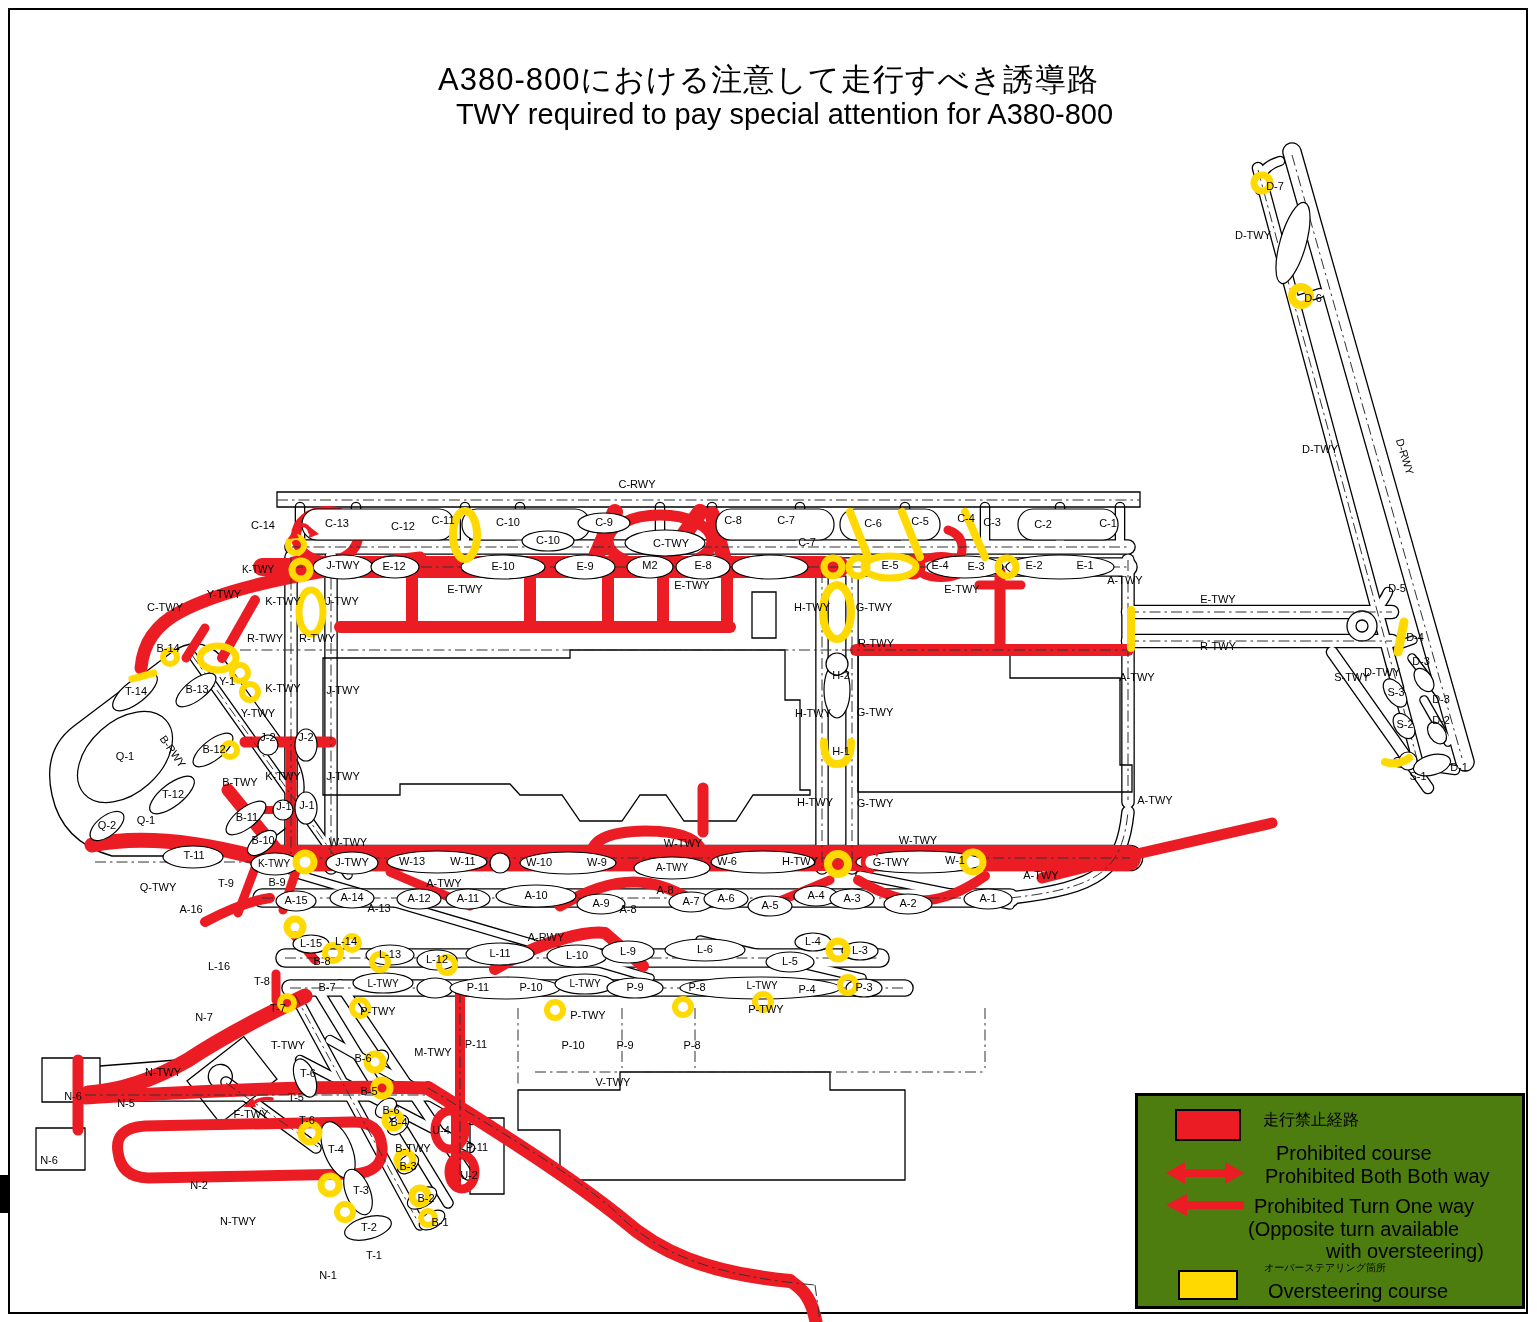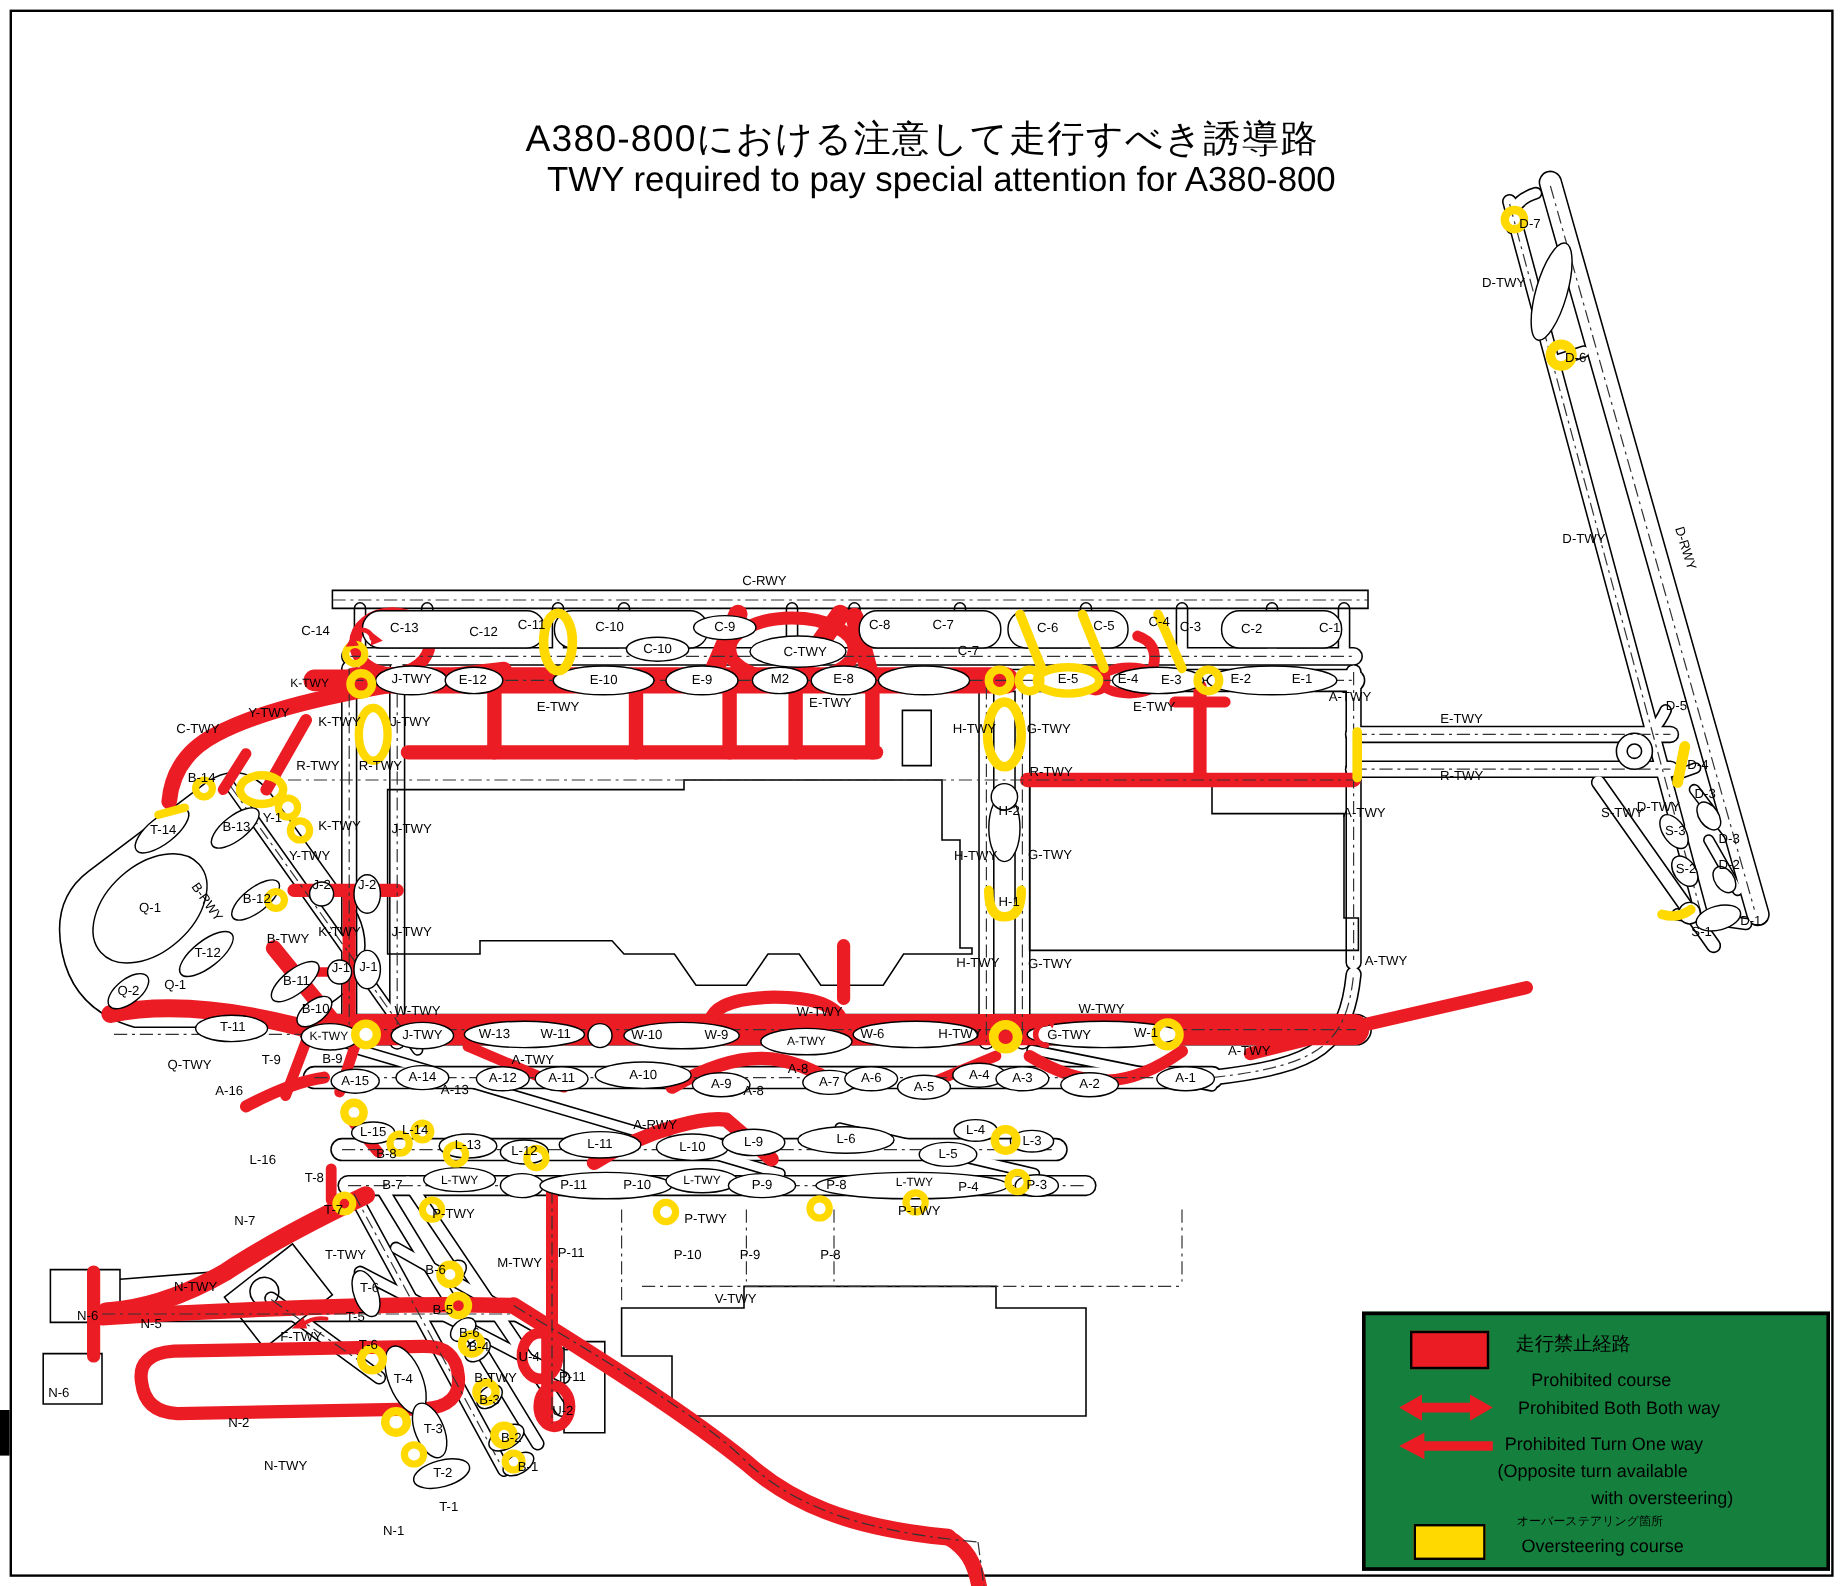--- a/index.html
+++ b/index.html
@@ -1,25 +1,25 @@
 <!DOCTYPE html>
 <html style="--red: #EC1C24; --yellow: #FFD900;"><head>
 <meta charset="utf-8">
 <style>
   html,body{margin:0;padding:0;background:#fff;}
   .page{position:relative;width:1537px;height:1322px;background:#fff;overflow:hidden;
         font-family:"Liberation Sans",sans-serif;color:#000;}
   .frame{position:absolute;left:8px;top:8px;width:1516px;height:1302px;border:2px solid #000;}
   .titles{position:absolute;left:0;top:62px;width:100%;text-align:center;line-height:1.15;}
-  .title-jp{font-size:31px;letter-spacing:1px;margin-top:36px;}
+  .title-jp{font-size:31px;letter-spacing:1px;}
   .title-en{font-size:29px;padding-left:32px;}
   svg.map{position:absolute;left:0;top:0;}
   svg.map text{font-family:"Liberation Sans",sans-serif;}
-  .legend{position:absolute;left:1135px;top:1093px;width:384px;height:210px;border:3px solid #000;background:#15803d;}
-  .lg-text{position:absolute;font-size:15px;white-space:nowrap;}
+  .legend{position:absolute;left:1135px;top:1093px;width:384px;height:210px;border:3px solid #000;background:#4d7c0f;}
+  .lg-text{position:absolute;font-size:20px;white-space:nowrap;}
   .lg-swatch{position:absolute;border:2px solid #000;}
   .lg-swatch.red{background:var(--red);}
   .lg-swatch.yellow{background:var(--yellow);}
   .lg-arrow{position:absolute;}
   .edge-tick{position:absolute;left:0;top:1175px;width:8px;height:38px;background:#000;}
 </style>
 </head>
 <body>
 
 <div class="page">

